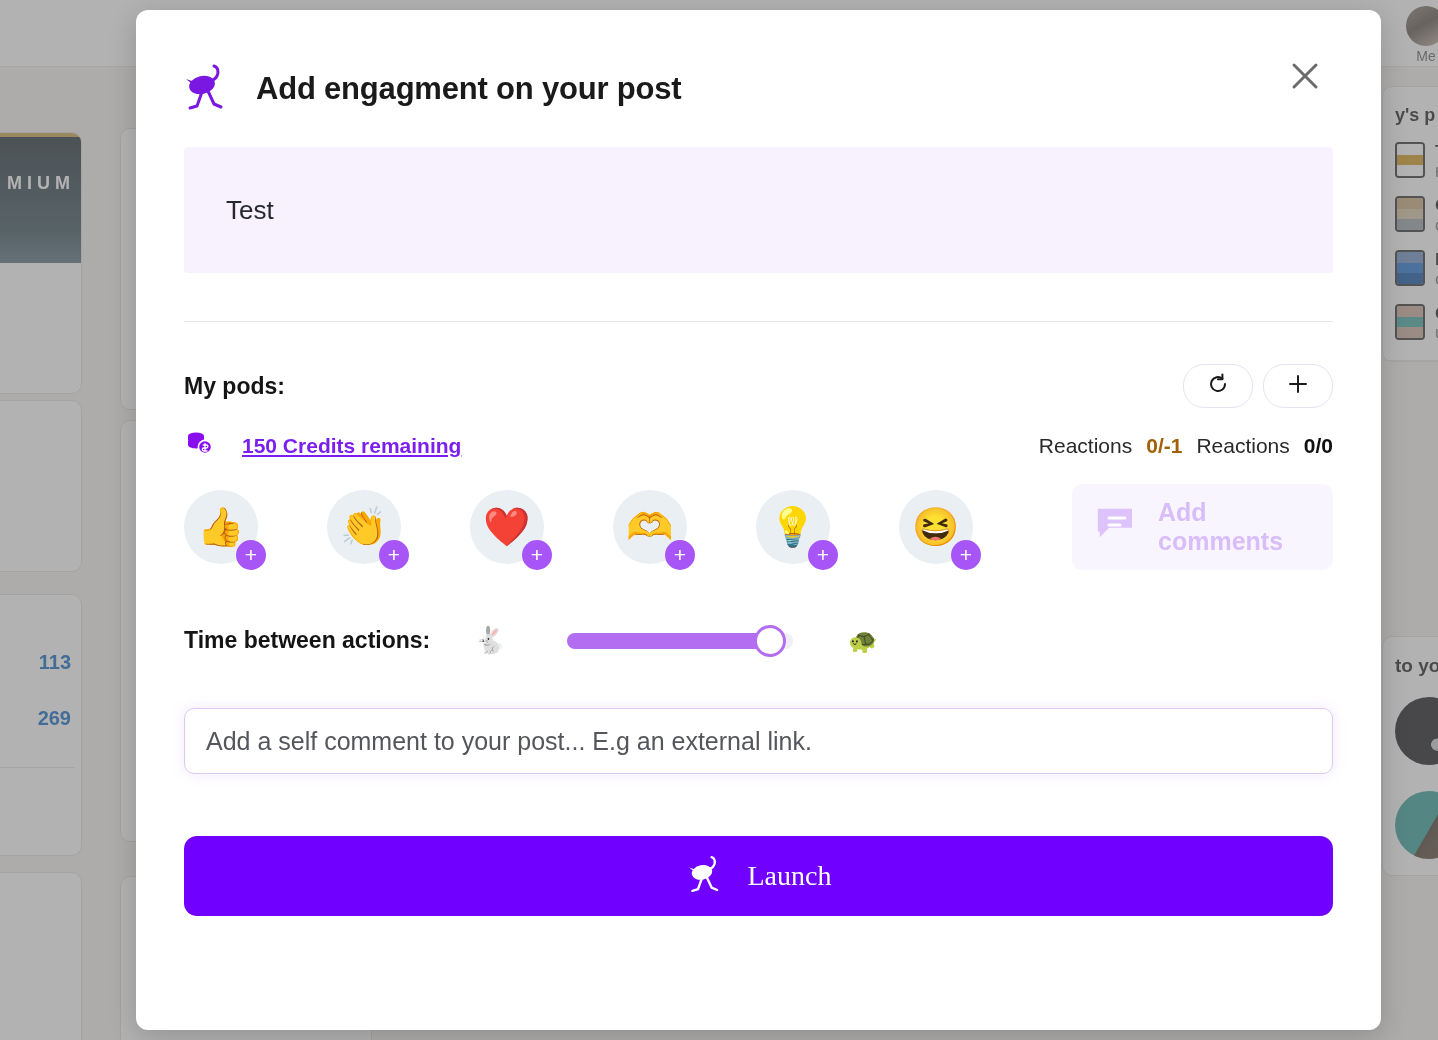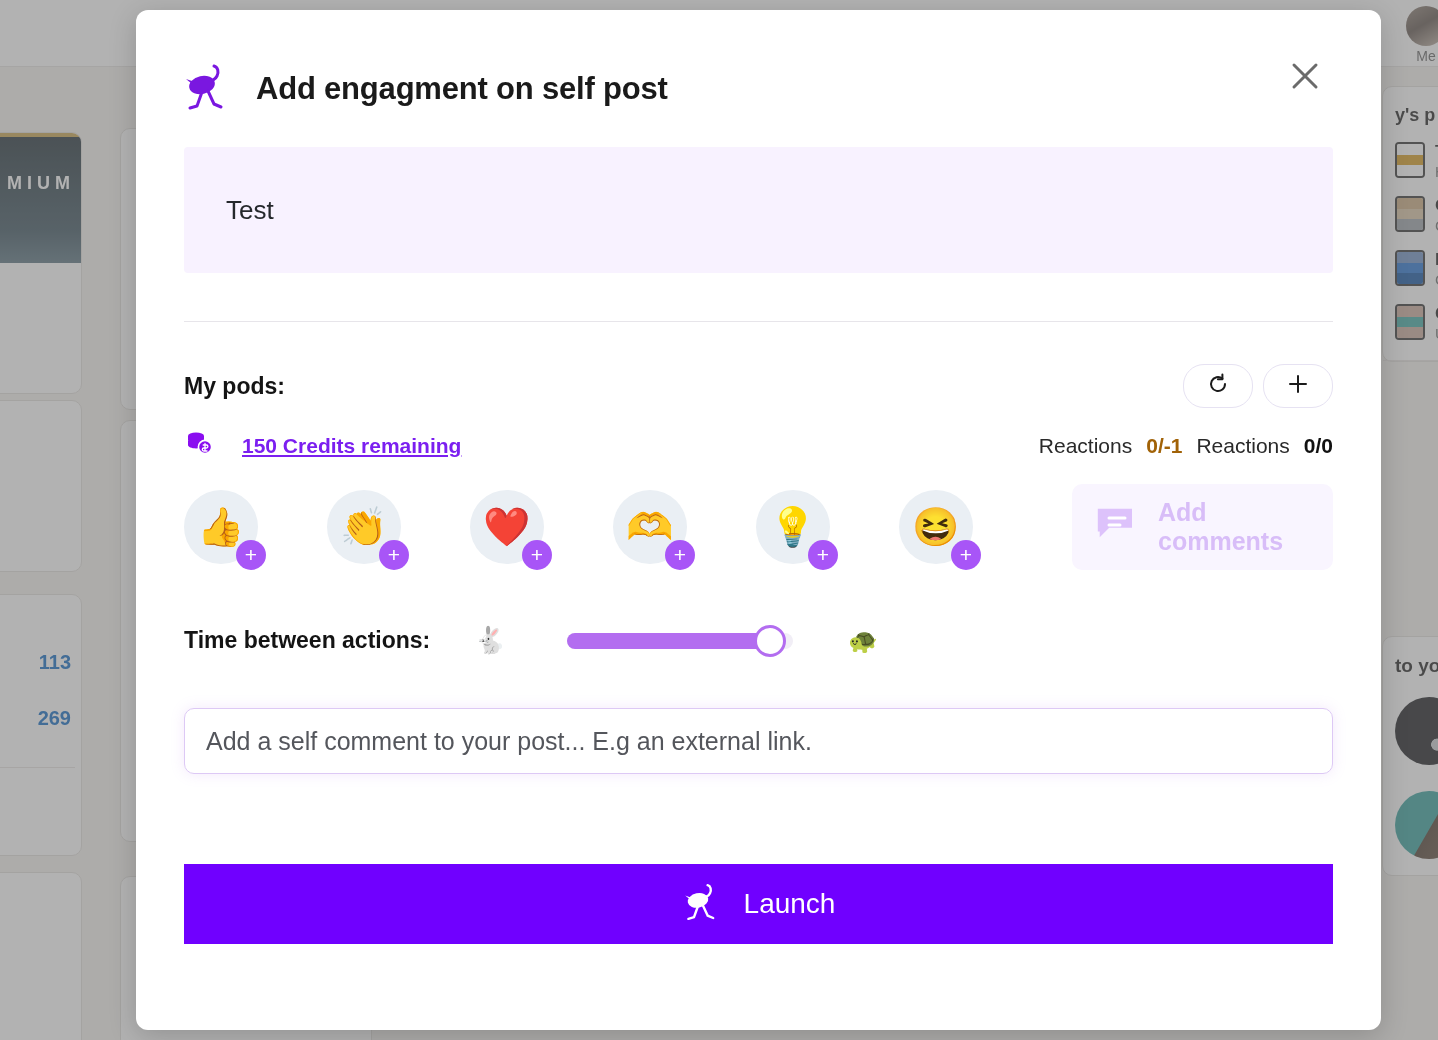--- a/index.html
+++ b/index.html
@@ -369,29 +369,30 @@
     box-sizing: border-box;
     box-shadow: 0 0 14px rgba(186,130,240,0.18);
     cursor: text;
   }
   #self-comment-placeholder {
     font-size: 25px;
     color: #54565c;
   }
 
   #launch-btn {
-    margin: 90px 48px 0 48px;
+    margin: 62px 48px 0 48px;
     height: 80px;
-    border-radius: 0;
+    border-radius: 13px;
     background: #7000ff;
     display: flex;
     align-items: center;
     justify-content: center;
     gap: 22px;
     cursor: pointer;
+    font-family: Liberation Serif, serif;
   }
   #launch-label {
     font-size: 28px;
     color: #ffffff;
   }
 </style>
 </head>
 <body>
 
 <div id="bg-page">
@@ -508,21 +509,21 @@
   <div id="modal-header">
     <span>
       <svg width="46" height="50" viewBox="0 0 46 50" aria-hidden="true">
         <path d="M30 4 C34 5 35 10 33 14 C31 18 27 19 24 19" stroke="#7a17e0" stroke-width="3" fill="none" stroke-linecap="round"></path>
         <ellipse cx="18" cy="23" rx="13" ry="9" fill="#7a17e0" transform="rotate(-12 18 23)"></ellipse>
         <path d="M8 19 L2 17 L8 22 Z" fill="#7a17e0"></path>
         <path d="M18 30 L13 44 M13 44 L6 46" stroke="#7a17e0" stroke-width="3" fill="none" stroke-linecap="round"></path>
         <path d="M24 29 L30 42 M30 42 L37 45" stroke="#7a17e0" stroke-width="3" fill="none" stroke-linecap="round"></path>
       </svg>
     </span>
-    <div id="modal-title">Add engagment on self post</div>
+    <div id="modal-title">Add engagment on your post</div>
   </div>
 
   <div id="post-preview">
     <div id="post-preview-text">Test</div>
   </div>
 
   <div id="modal-divider"></div>
 
   <div id="pods-row">
     <div id="pods-label">My pods:</div>

